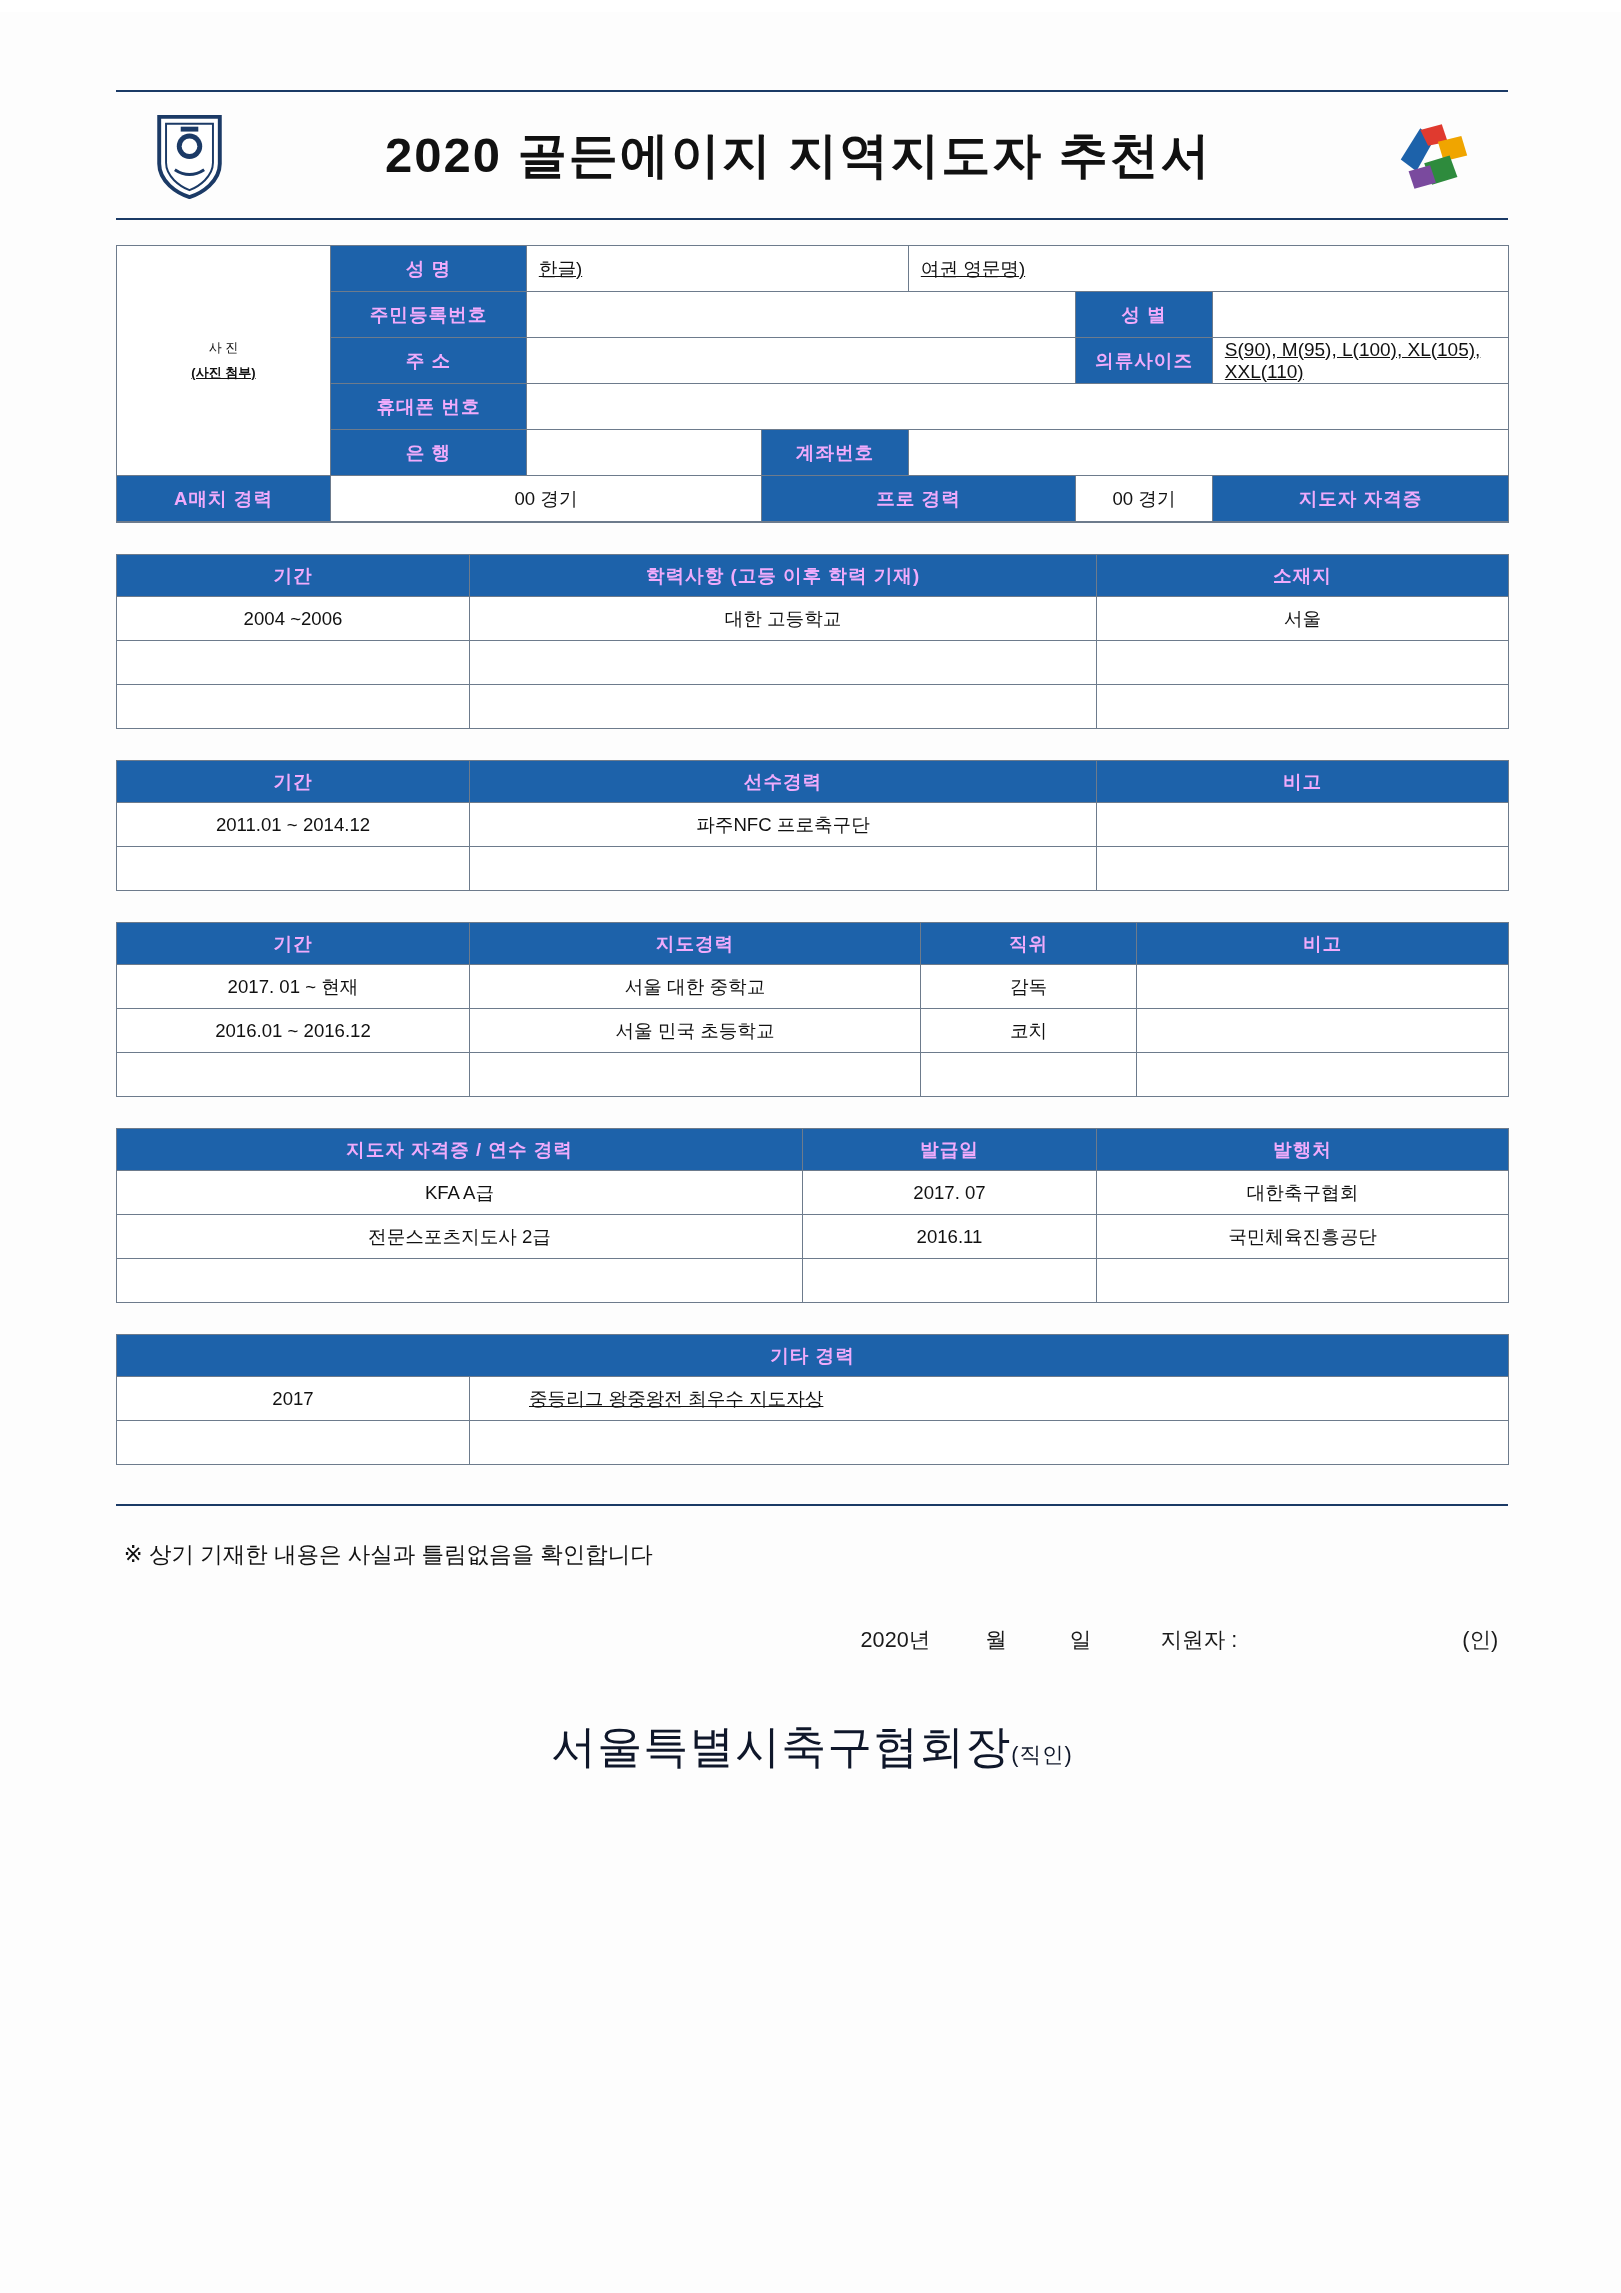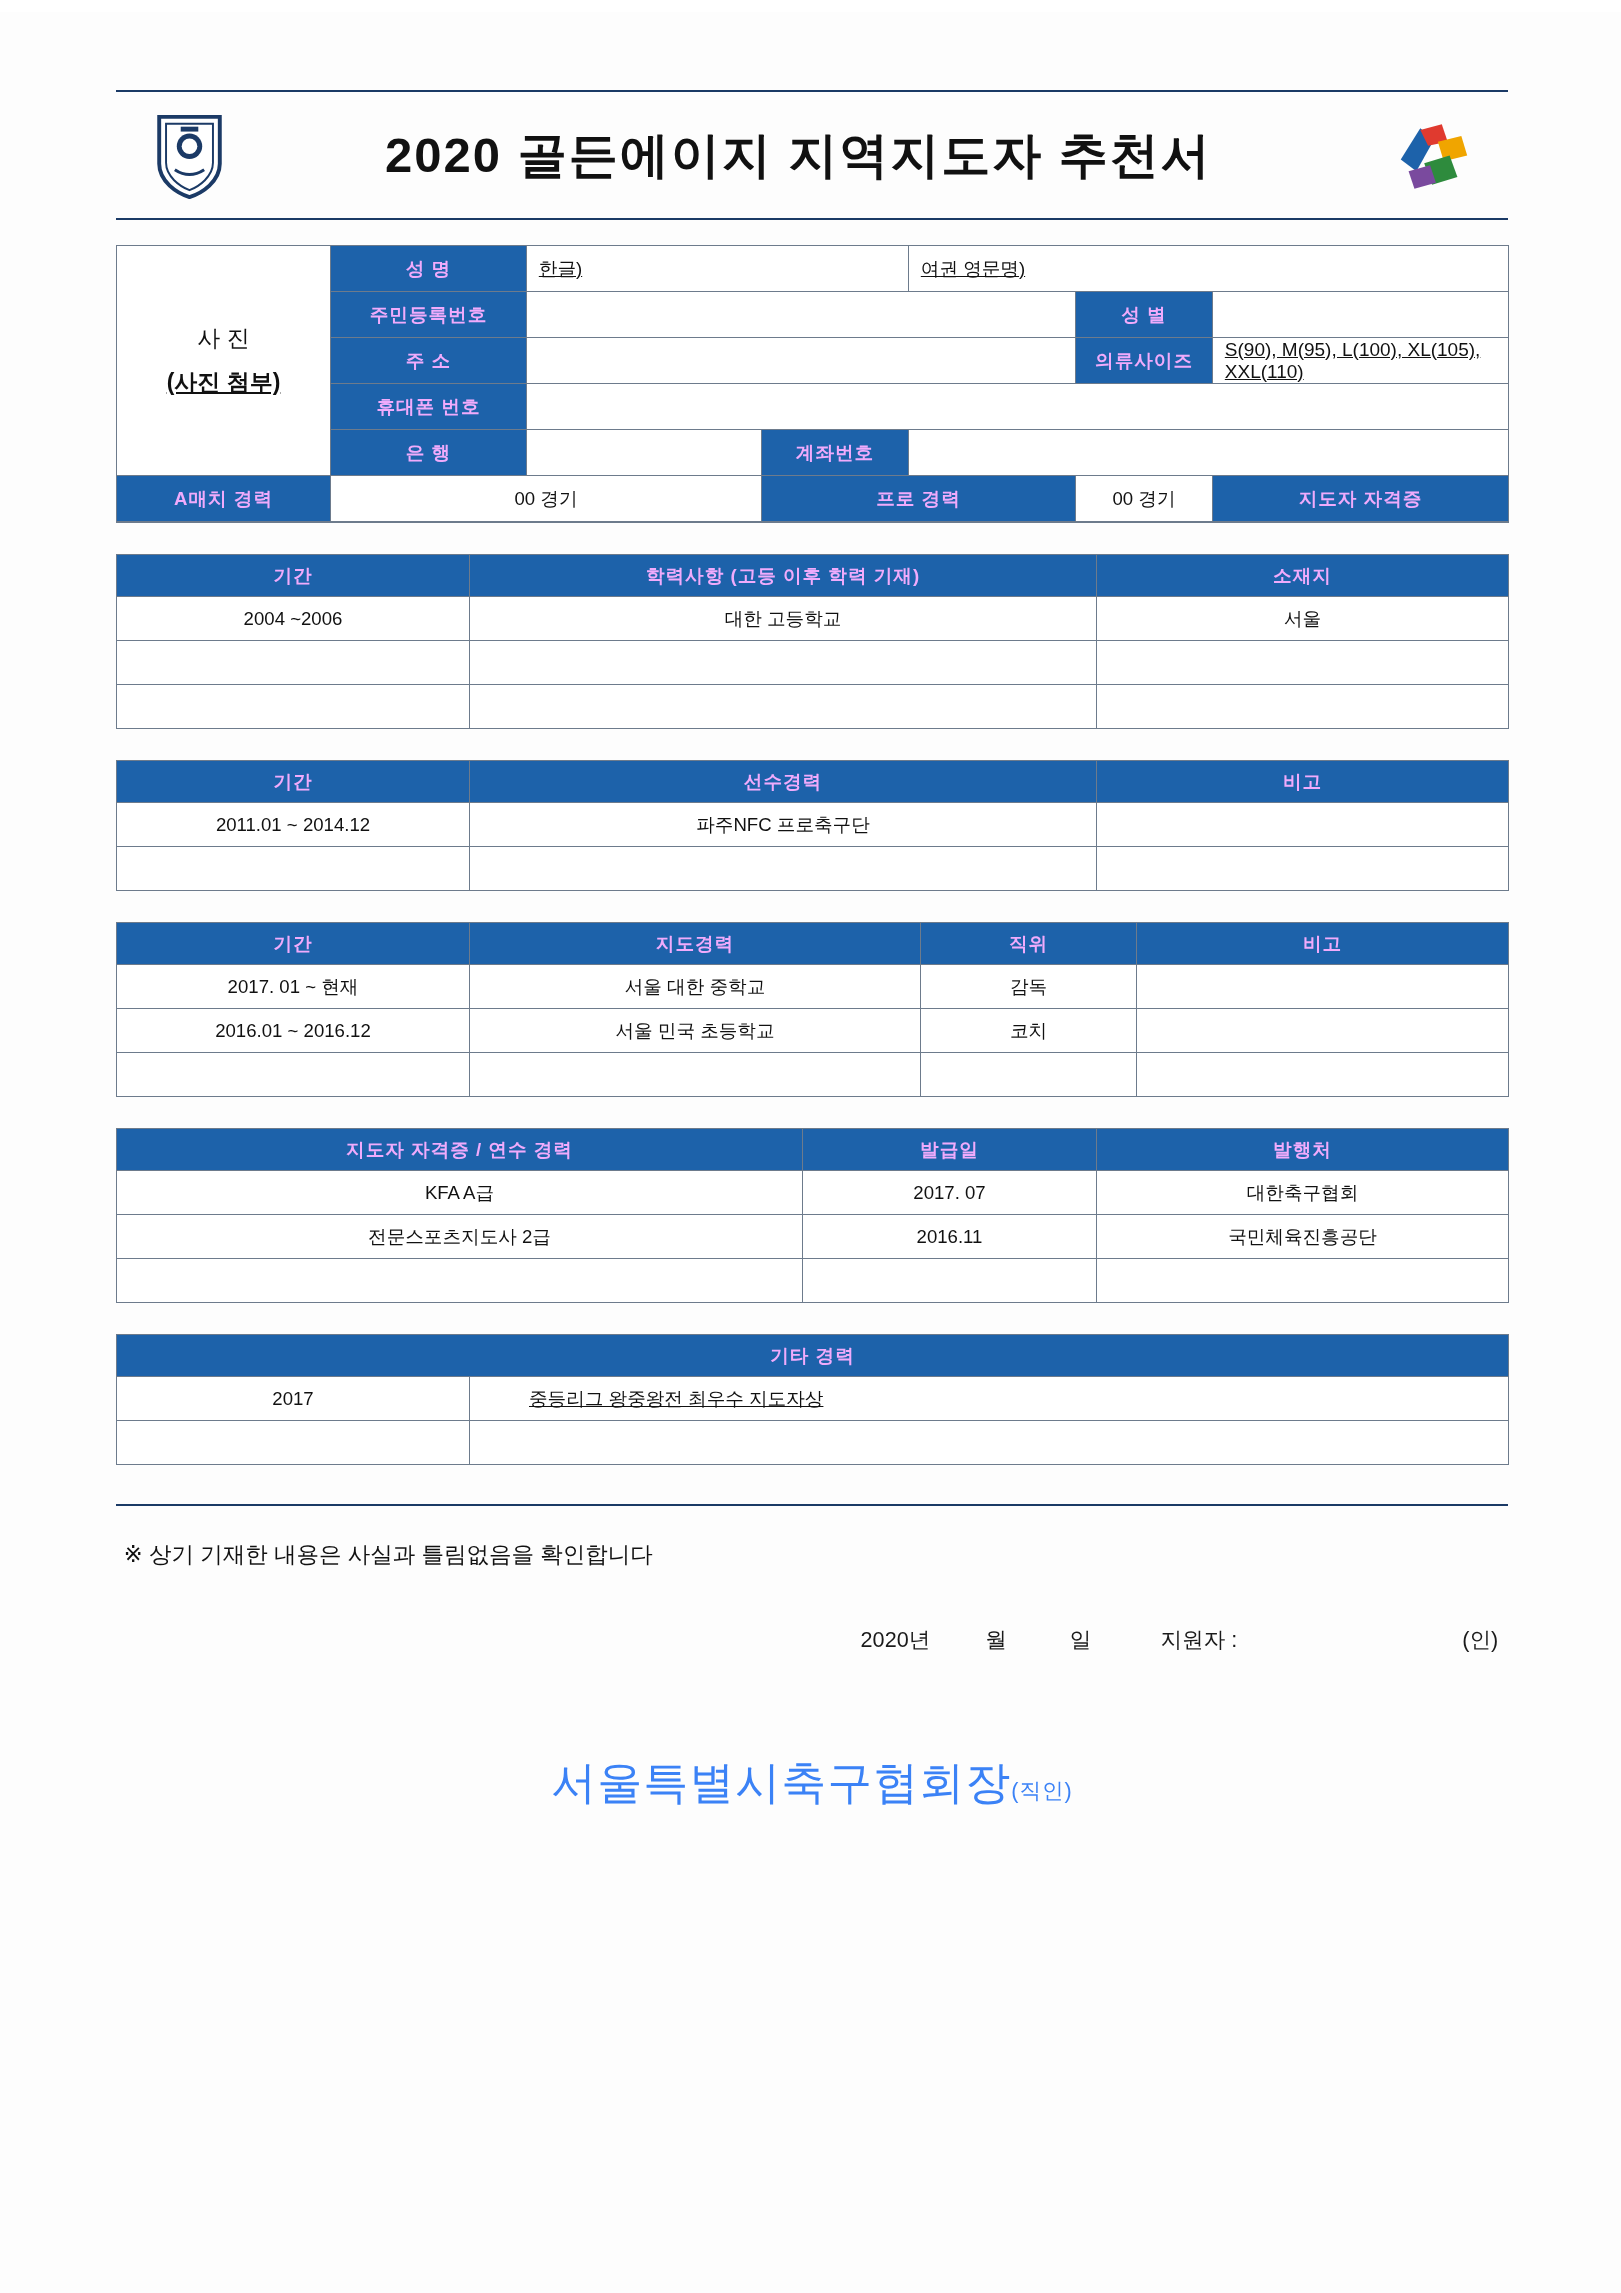--- a/index.html
+++ b/index.html
@@ -101,21 +101,21 @@
     text-decoration: underline;
   }
   .small {
     font-size: 19px;
   }
 
   
   .tbl-info { margin-top: 25.5px; }
   .tbl-info td { height: 45px; }
   .photo-cell {
-    font-size: 23px;
+    font-size: 13px;
     line-height: 1.9;
     font-weight: normal;
   }
   .photo-cell .u { text-decoration: underline; font-weight: bold; }
 
   
   .sect { margin-top: 31px; }
   .sect td { height: 43px; margin-top: 27px; }
   .sect .blue { height: 41px; }
 
@@ -138,26 +138,26 @@
     justify-content: flex-end;
     align-items: baseline;
     padding-right: 9.8px;
   }
   .signline span { display: inline-block; }
   .sg-year { margin-right: 55px; }
   .sg-month { margin-right: 63px; }
   .sg-day { margin-right: 69px; }
   .sg-app { margin-right: 225px; }
   .org {
-    margin-top: 99px;
+    margin-top: 63px;
     text-align: center;
     font-size: 45px;
     font-weight: normal;
     letter-spacing: 1px;
-    color: #3b82f6;
+    color: #0f172a;
   }
   .org .seal { font-size: 21.6px; }
 </style>
 </head>
 <body>
 
 <div class="page">
   <div class="sheet">
 
     <div class="hdr-rule-top"></div>

